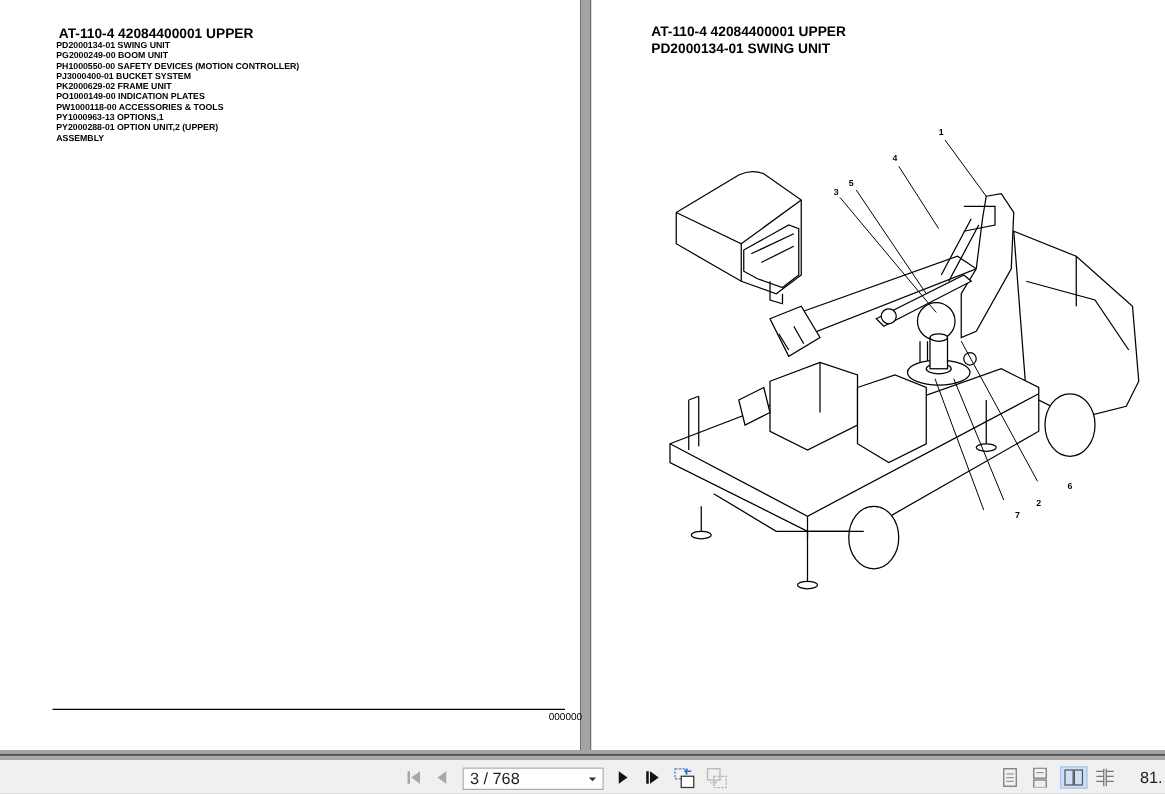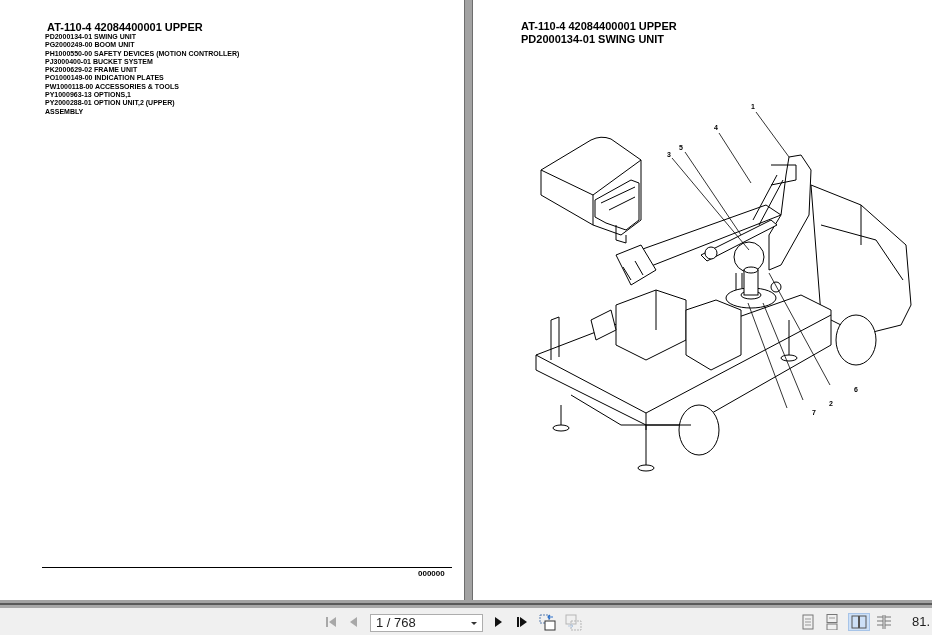--- a/index.html
+++ b/index.html
@@ -9,21 +9,21 @@
     font-family: "Liberation Sans", sans-serif;
   }
   .viewer { position: absolute; left: 0; top: 0; width: 844px; height: 603px; background: #a3a3a3; }
   .page { position: absolute; top: 0; background: #ffffff; height: 600px; }
   .page-left { left: 0; width: 464px; border-right: 1px solid #6e6e6e; }
   .page-right { left: 472px; width: 460px; border-left: 1px solid #6e6e6e; }
   .left-title { position: absolute; left: 47px; top: 21px; font-size: 11px; font-weight: bold; color: #000; letter-spacing: 0; }
   .left-list { position: absolute; left: 45px; top: 33px; margin: 0; padding: 0; list-style: none; }
   .left-list li { font-size: 7px; font-weight: bold; line-height: 8.3px; color: #000; white-space: nowrap; }
   .footer-rule { position: absolute; left: 42px; top: 567px; width: 410px; height: 1px; background: #000; }
-  .footer-num { position: absolute; left: 418px; top: 569px; font-size: 8px; font-weight: bold; color: #000; }
+  .footer-num { position: absolute; left: 439px; top: 569px; font-size: 8px; font-weight: normal; color: #000; }
   .right-title { position: absolute; left: 48px; top: 20px; font-size: 11px; font-weight: bold; color: #000; line-height: 13px; }
   .drawing { position: absolute; left: 58px; top: 95px; }
   .toolbar {
     position: absolute; left: 0; top: 603px; width: 932px; height: 32px;
     background: #f0f0f0; border-top: 2px solid #5a5a5a;
   }
   .toolbar::before { content: ""; position: absolute; left: 0; top: 0; width: 100%; height: 3px; background: #a8a8a8; }
   .tb-btn { position: absolute; top: 8px; width: 18px; height: 18px; display: flex; align-items: center; justify-content: center; cursor: pointer; }
   .page-select {
     position: absolute; left: 370px; top: 9px; width: 113px; height: 18px;
@@ -149,21 +149,21 @@
         <rect x="2" y="2" width="2" height="10" fill="#a8a8a8"></rect>
         <polygon points="12,2 5,7 12,12" fill="#a8a8a8"></polygon>
       </svg>
   </div>
   <div class="tb-btn" style="left:345px;">
     <svg width="14" height="14" viewBox="0 0 14 14">
         <polygon points="10,2 3,7 10,12" fill="#a8a8a8"></polygon>
       </svg>
   </div>
   <div class="page-select">
-    <span>1 / 768</span>
+    <span>3 / 768</span>
     <span class="arrow"></span>
   </div>
   <div class="tb-btn" style="left:489px;">
     <svg width="14" height="14" viewBox="0 0 14 14">
         <polygon points="4,2 11,7 4,12" fill="#111"></polygon>
       </svg>
   </div>
   <div class="tb-btn" style="left:513px;">
     <svg width="14" height="14" viewBox="0 0 14 14">
         <rect x="2" y="2" width="2" height="10" fill="#111"></rect>

